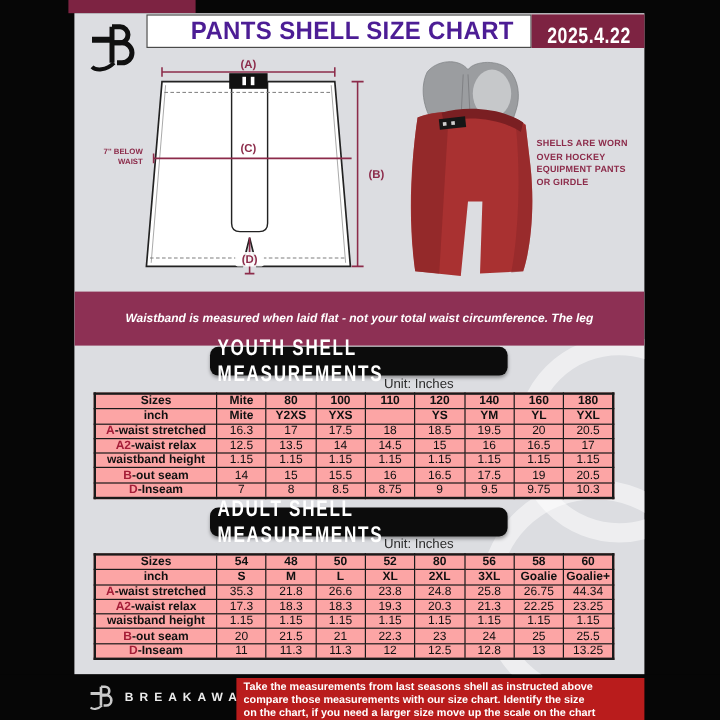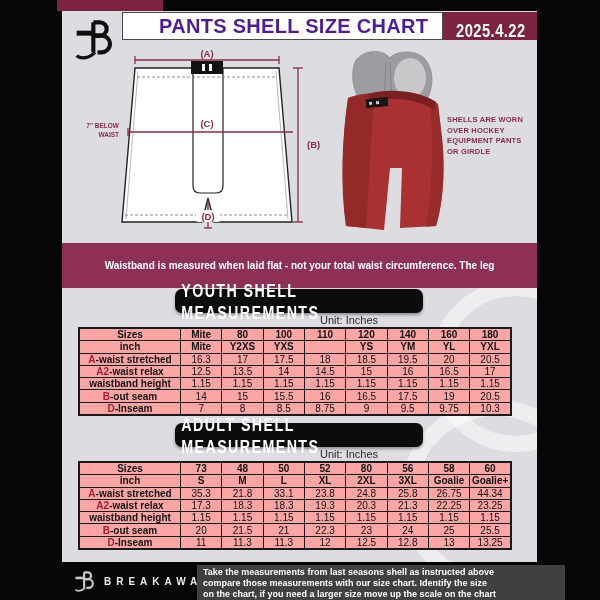--- a/index.html
+++ b/index.html
@@ -20,21 +20,21 @@
   #title-banner{left:60px;top:1px;width:321px;height:28px;background:#ffffff;border:1.5px solid #4a4a4a;box-sizing:border-box;display:flex;align-items:center;}
   #title-banner .t{padding-left:36px;font-size:20px;font-weight:600;color:#4c1d95;letter-spacing:0.3px;transform:scaleY(1.05);}
   #date-box{left:381px;top:1px;width:95px;height:28px;background:#7d2342;display:flex;align-items:flex-end;justify-content:center;}
   #date-box .t{color:#fff;font-weight:bold;font-size:16px;letter-spacing:0.5px;transform:scale(0.92,1.15);}
   
   #shorts-diagram{left:23px;top:37px;}
   #shell-photo{left:276px;top:35px;}
   #photo-note{left:385px;top:60px;width:90px;color:#8c2b4a;font-weight:bold;font-size:7.5px;line-height:1.4;letter-spacing:0.2px;margin-top:44px;}
   
   #info-banner{left:0;top:232px;width:475px;height:45px;background:#8d3054;color:#fff;font-weight:bold;
-    display:flex;flex-direction:column;align-items:center;justify-content:center;}
+    display:flex;flex-direction:column;align-items:center;justify-content:center;font-style:italic;}
   #info-banner div{font-size:10px;line-height:1.3;white-space:nowrap;}
   
   .section-title{left:113px;width:248px;height:24px;background:#0c0c0c;border-radius:7px;
     display:flex;align-items:center;justify-content:center;box-shadow:0 2px 3px rgba(0,0,0,0.35);}
   .section-title .t{color:#fff;font-weight:bold;font-size:15px;letter-spacing:1.5px;transform:scale(0.95,1.25);}
   #youth-title{top:278px;}
   #adult-title{top:412px;}
   .unit-label{left:0;width:574px;text-align:center;font-size:11px;color:#2b2b2b;}
   #youth-unit{top:303px;}
   #adult-unit{top:437px;}
@@ -45,21 +45,21 @@
   #adult-table{top:450px;}
   table.size-table td{border:1px solid #1a1a1a;height:11.3px;text-align:center;font-size:10px;color:#111;
     padding:0;overflow:hidden;white-space:nowrap;}
   table.size-table td.lbl{font-weight:bold;width:100px;}
   table.size-table td.hdr{font-weight:bold;}
   table.size-table .pfx{color:#a51e38;}
   
   #footer{left:0;top:562px;width:600px;height:38px;background:#060606;}
   #footer-logo{left:72px;top:6px;}
   #footer-wordmark{left:104px;top:14px;color:#ececec;font-weight:bold;font-size:10px;letter-spacing:5px;}
-  #footer-note{left:197px;top:3px;width:368px;height:35px;background:#404040;box-sizing:border-box;
+  #footer-note{left:197px;top:3px;width:340px;height:35px;background:#b91c1c;box-sizing:border-box;
     padding:2px 6px;color:#fff;font-weight:bold;}
   #footer-note div{font-size:9px;line-height:1.22;white-space:nowrap;}
   svg text{font-family:"Liberation Sans","DejaVu Sans",sans-serif;}
 </style>
 </head>
 <body>
 
 <div id="top-maroon-strip" class="abs"></div>
 
 <div id="content" class="abs">
@@ -242,21 +242,21 @@
   </table>
 
   <div id="adult-title" class="abs section-title">
     <span class="t">ADULT SHELL MEASUREMENTS</span>
   </div>
   <div id="adult-unit" class="abs unit-label">Unit: Inches</div>
   <table id="adult-table" class="size-table">
     <tbody id="adult-tbody">
         <tr>
           <td class="lbl hdr">Sizes</td>
-          <td class="hdr">73</td>
+          <td class="hdr">54</td>
           <td class="hdr">48</td>
           <td class="hdr">50</td>
           <td class="hdr">52</td>
           <td class="hdr">80</td>
           <td class="hdr">56</td>
           <td class="hdr">58</td>
           <td class="hdr">60</td>
         </tr>
         <tr>
           <td class="lbl hdr">inch</td>
@@ -266,21 +266,21 @@
           <td class="hdr">XL</td>
           <td class="hdr">2XL</td>
           <td class="hdr">3XL</td>
           <td class="hdr">Goalie</td>
           <td class="hdr">Goalie+</td>
         </tr>
         <tr>
           <td class="lbl"><span class="pfx">A</span>-waist stretched</td>
           <td>35.3</td>
           <td>21.8</td>
-          <td>33.1</td>
+          <td>26.6</td>
           <td>23.8</td>
           <td>24.8</td>
           <td>25.8</td>
           <td>26.75</td>
           <td>44.34</td>
         </tr>
         <tr>
           <td class="lbl"><span class="pfx">A2</span>-waist relax</td>
           <td>17.3</td>
           <td>18.3</td>

